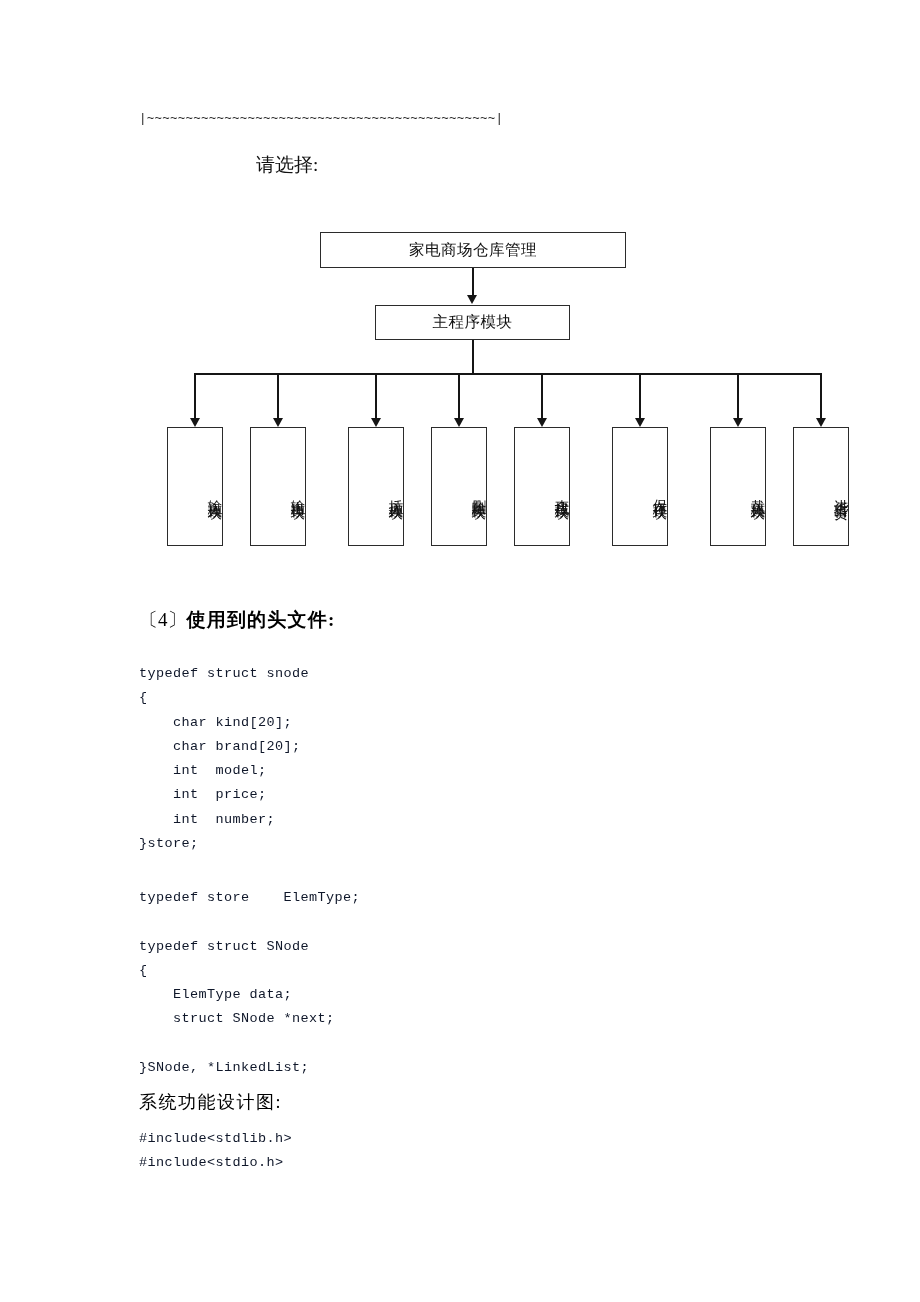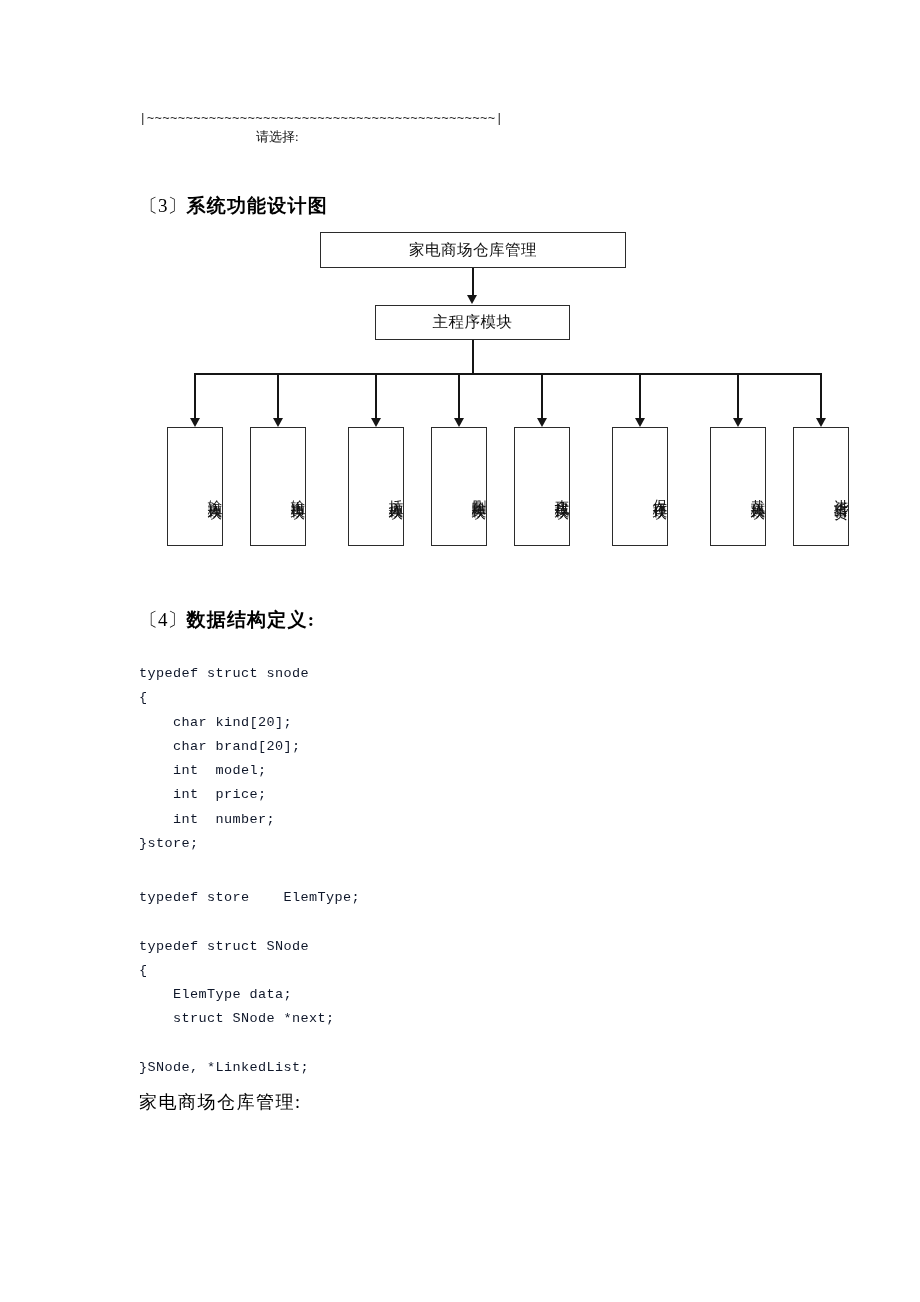--- a/index.html
+++ b/index.html
@@ -31,23 +31,23 @@
     font-family: "Liberation Mono", monospace;
     font-size: 12.5px;
     letter-spacing: 0.25px;
     white-space: pre;
     color: #222;
   }
 
   .prompt-line {
     position: absolute;
     left: 256px;
-    top: 128px;
-    font-family: "Liberation Serif", serif;
-    font-size: 13px;
+    top: 152px;
+    font-family: "Liberation Serif", serif;
+    font-size: 19px;
     white-space: pre;
     color: #111;
   }
 
   
   .heading {
     position: absolute;
     font-family: "Liberation Serif", serif;
     font-weight: bold;
     font-size: 19px;
@@ -165,21 +165,20 @@
   .code-3 { top: 1127px; }
 </style>
 </head>
 <body>
 
 <div class="page">
 
   <div class="tilde-line">|~~~~~~~~~~~~~~~~~~~~~~~~~~~~~~~~~~~~~~~~~~~~~|</div>
   <div class="prompt-line">请选择:</div>
 
-  <div class="heading heading-3"><span class="brk">〔3〕</span><span>系统功能设计图</span></div>
 
   <div class="diagram">
 
     <div class="dbox box-root">
       <div class="dbox-label">家电商场仓库管理</div>
     </div>
 
     <div class="vline" style="left:472px; top:268px; height:28px;"></div>
     <div class="arrowhead" style="left:467px; top:295px;"></div>
 
@@ -235,36 +234,38 @@
     </div>
     <div class="dbox leafbox" style="left:710px;">
       <div class="dbox-label">载入模块</div>
     </div>
     <div class="dbox leafbox" style="left:793px;">
       <div class="dbox-label">进货出货</div>
     </div>
 
   </div>
 
-  <div class="heading heading-4"><span class="brk">〔4〕</span><span>数据结构定义:</span></div>
+  <div class="heading heading-4"><span class="brk">〔4〕</span><span>使用到的头文件:</span></div>
 
   <div class="code code-1">typedef struct snode
 {
     char kind[20];
     char brand[20];
     int  model;
     int  price;
     int  number;
 }store;</div>
 
   <div class="code code-2">typedef store    ElemType;
 
 typedef struct SNode
 {
     ElemType data;
     struct SNode *next;
 
 }SNode, *LinkedList;</div>
 
-  <div class="subheading">家电商场仓库管理:</div>
-
+  <div class="subheading">系统功能设计图:</div>
+
+  <div class="code code-3">#include&lt;stdlib.h&gt;
+#include&lt;stdio.h&gt;</div>
 
 </div>
 
 </body></html>

